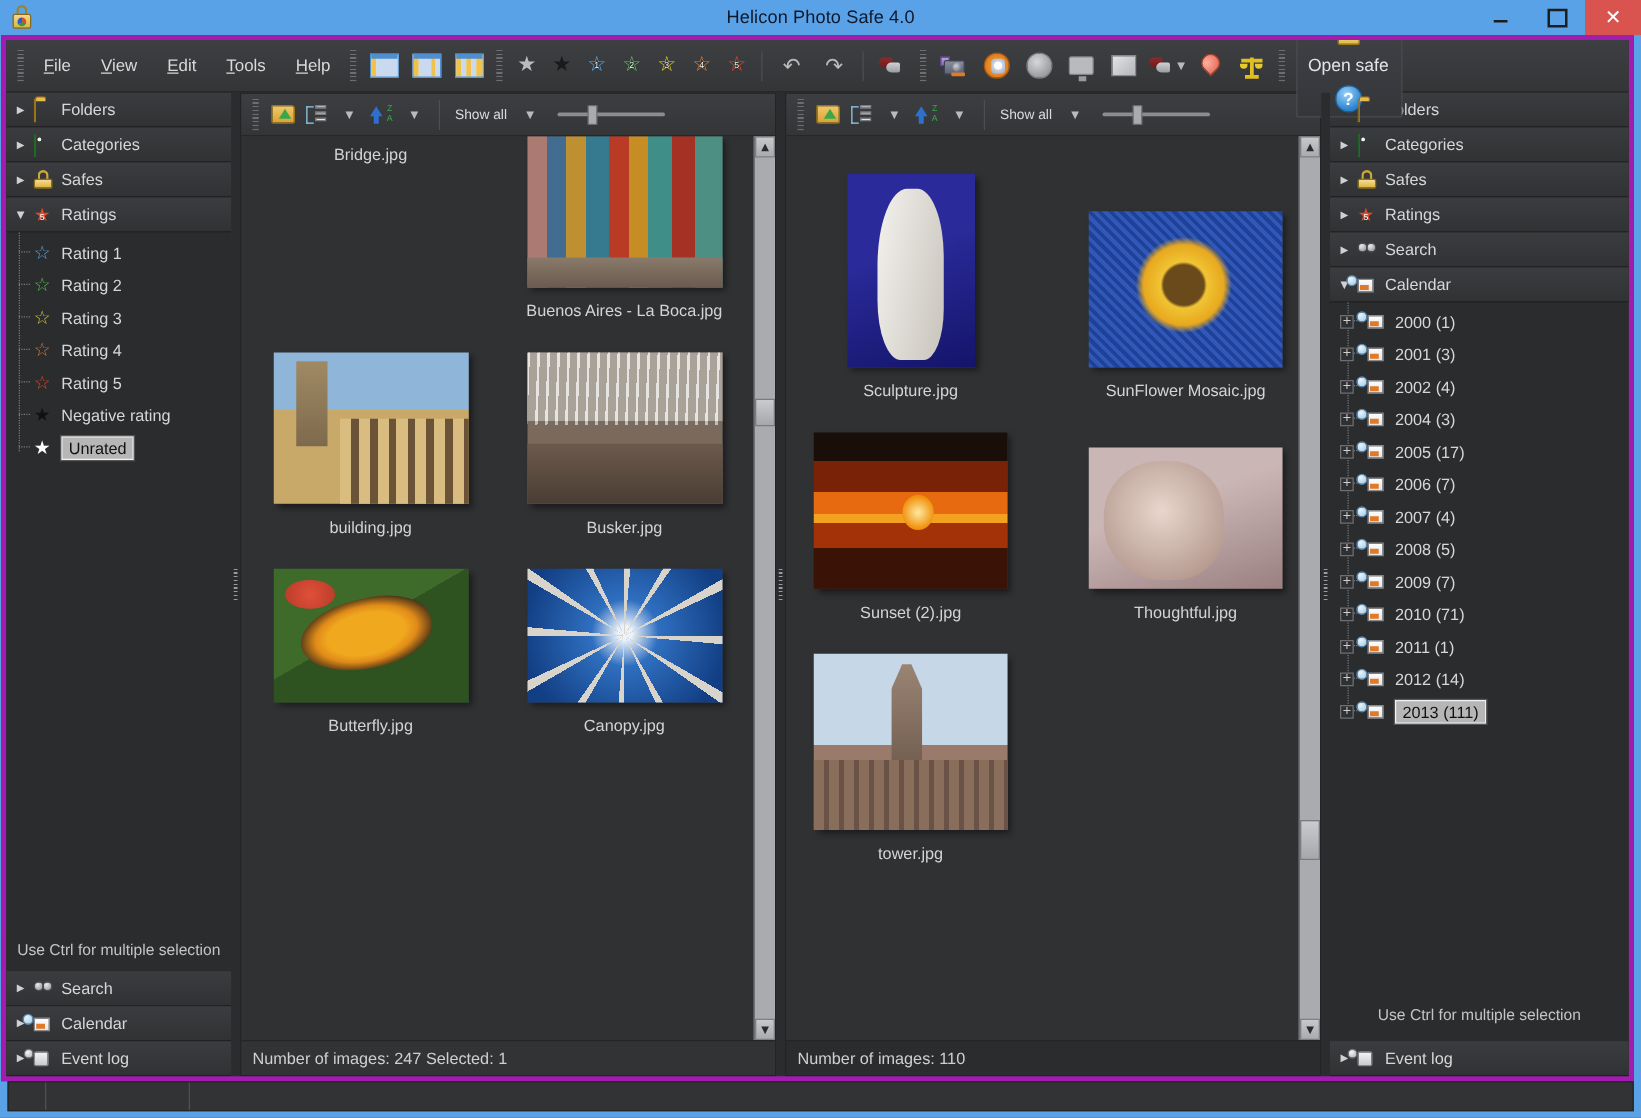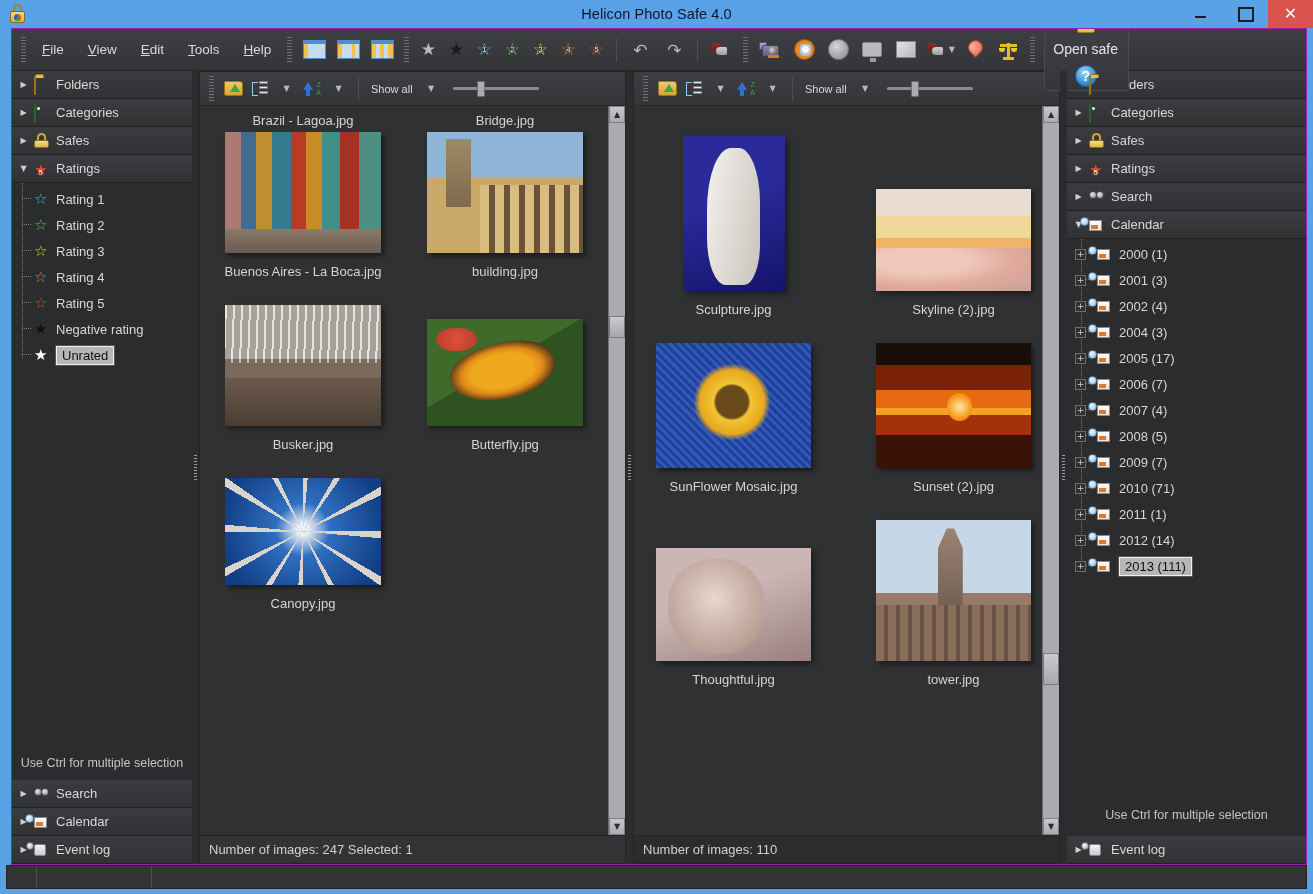--- a/index.html
+++ b/index.html
@@ -62,23 +62,23 @@
     content: ""; width: 12px; height: 11px;
     border: 2px solid #1d1d1d; display: block;
   }
   .win-btn.close {
     background: #d9534f; color: #fff; font-size: 16px; line-height: 1;
     font-family: "DejaVu Sans", sans-serif;
   }
   
   .frame {
     flex: 1 1 auto;
-    margin: 0 6px 0 11px;
+    margin: 0 6px 0 1px;
     background: #333436;
-    border: 1px solid #a21caf;
+    border: 4px solid #a21caf;
     display: flex; flex-direction: column;
     overflow: hidden;
   }
   
   .toolbar {
     height: 42px; flex: 0 0 42px;
     background: linear-gradient(#3e3f42, #343537);
     border-bottom: 1px solid #242527;
     display: flex; align-items: center;
     padding: 0 4px;
@@ -942,23 +942,20 @@
             <div class="zoom-slider">
               <span class="track"></span>
               <span class="thumb"></span>
             </div>
           </div>
 
           <div class="panel-body">
             <div class="thumbs">
               <div class="thumb-grid">
                 <div class="thumb-cell" style="height:26px">
-                  <div class="thumb-label" style="margin:0 0 4px 0">Brazil - Lagoa.jpg</div>
-                </div>
-                <div class="thumb-cell" style="height:26px">
                   <div class="thumb-label" style="margin:0 0 4px 0">Bridge.jpg</div>
                 </div>
 
                 <div class="thumb-cell">
                   <div class="thumb-img" style="width:156px;height:121px">
                       <div class="art art-laboca"></div>
                     </div>
                   <div class="thumb-label">Buenos Aires - La Boca.jpg</div>
                 </div>
                 <div class="thumb-cell">
@@ -1045,26 +1042,20 @@
 
           <div class="panel-body">
             <div class="thumbs" style="padding:0 22px">
               <div class="thumb-grid" style="column-gap:65px">
                 <div class="thumb-cell" style="padding-top:30px">
                   <div class="thumb-img" style="width:102px;height:155px">
                       <div class="art art-sculpture"></div>
                     </div>
                   <div class="thumb-label">Sculpture.jpg</div>
                 </div>
-                <div class="thumb-cell" style="padding-top:30px">
-                  <div class="thumb-img" style="width:155px;height:102px">
-                      <div class="art art-skyline"></div>
-                    </div>
-                  <div class="thumb-label">Skyline (2).jpg</div>
-                </div>
 
                 <div class="thumb-cell">
                   <div class="thumb-img" style="width:155px;height:125px">
                       <div class="art art-sunflower"></div>
                     </div>
                   <div class="thumb-label">SunFlower Mosaic.jpg</div>
                 </div>
                 <div class="thumb-cell">
                   <div class="thumb-img" style="width:155px;height:125px">
                       <div class="art art-sunset"></div>

